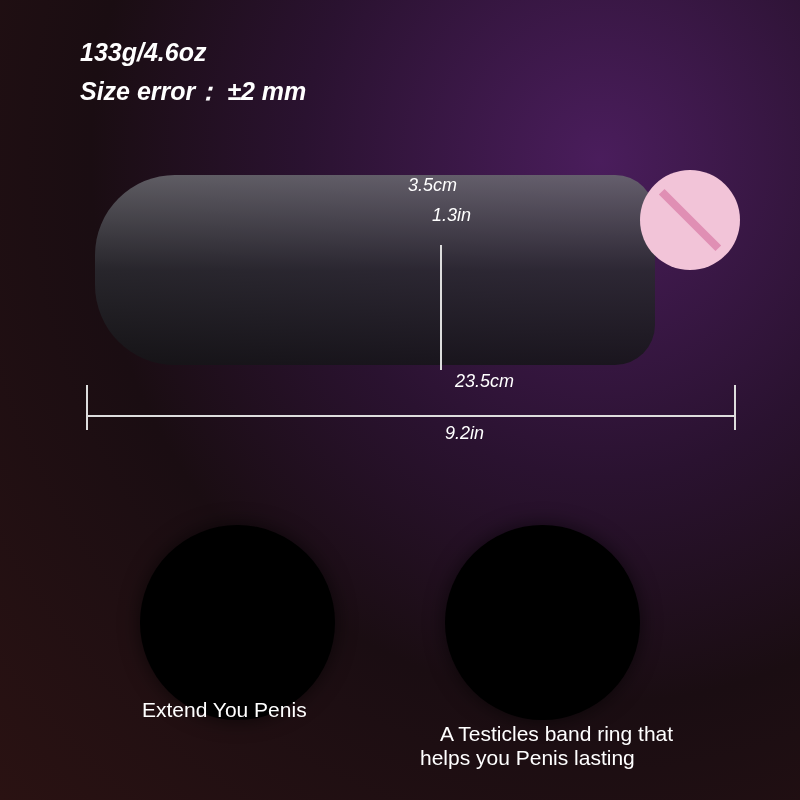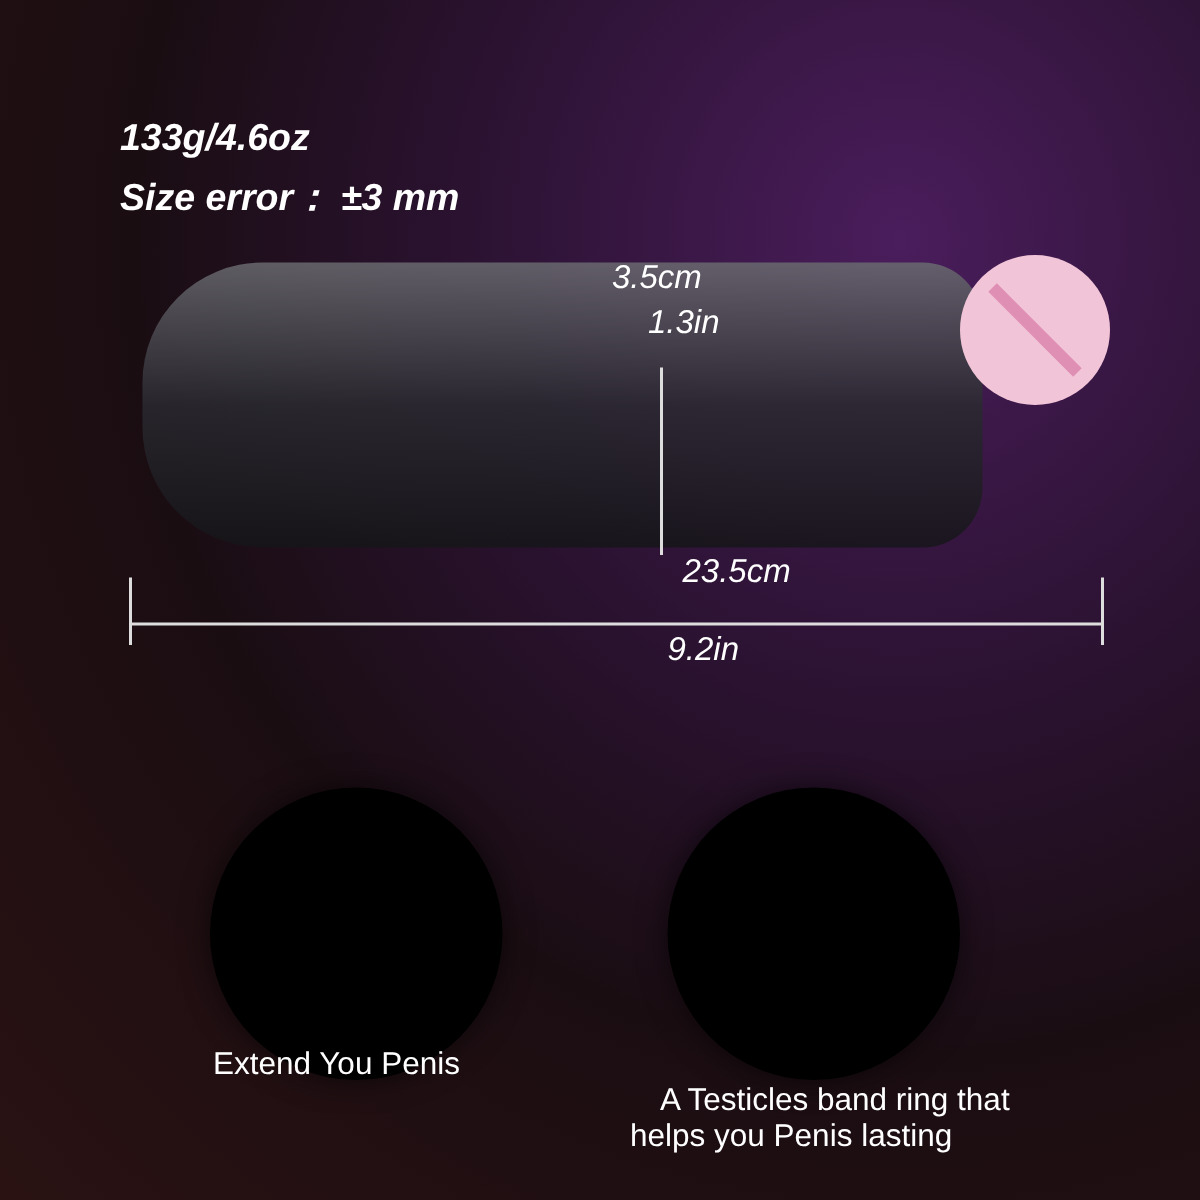--- a/index.html
+++ b/index.html
@@ -1,36 +1,36 @@
 <!DOCTYPE html>
 <html><head>
 <meta charset="utf-8">
 <style>
   html,body{margin:0;padding:0;}
   body{width:800px;height:800px;overflow:hidden;font-family:"Liberation Sans",sans-serif;
     background:radial-gradient(ellipse at 75% 20%, #4a1d5c 0%, #2a1230 35%, #1a0d12 60%, #2a1212 100%);
     position:relative;color:#fff;}
-  .spec{position:absolute;left:80px;font-weight:bold;font-style:italic;font-size:25px;margin-top:40px;}
-  .dim{position:absolute;font-style:italic;font-size:22px;line-height:30px;}
+  .spec{position:absolute;left:80px;font-weight:bold;font-style:italic;font-size:25px;}
+  .dim{position:absolute;font-style:italic;font-size:18px;line-height:30px;}
   .product{position:absolute;left:95px;top:175px;width:560px;height:190px;border-radius:80px 40px 40px 80px;
     background:linear-gradient(180deg,#6a6a70 0%,#2a2a30 50%,#151518 100%);opacity:.85;}
   .censor{position:absolute;left:640px;top:170px;width:100px;height:100px;border-radius:50%;background:#f2c4d8;}
   .censor:after{content:"";position:absolute;left:10px;top:46px;width:80px;height:8px;background:#e08fb4;transform:rotate(45deg);}
   .hline{position:absolute;left:88px;top:415px;width:648px;height:2px;background:#ddd;}
   .tick{position:absolute;top:385px;width:2px;height:45px;background:#ddd;}
   .vline{position:absolute;left:440px;top:245px;width:2px;height:125px;background:#ddd;}
   .circle{position:absolute;top:525px;width:195px;height:195px;border-radius:50%;background:#000;
     box-shadow:0 0 20px rgba(0,0,0,.6);}
   .caption{position:absolute;font-size:21px;color:#fff;}
 </style>
 </head>
 <body>
 
 <div class="spec" style="top:38px">133g/4.6oz</div>
-<div class="spec" style="top:75px">Size error： ±3 mm</div>
+<div class="spec" style="top:75px">Size error： ±2 mm</div>
 
 <div class="product"></div>
 <div class="censor"></div>
 
 <div class="dim" style="left:408px;top:170px">3.5cm</div>
 <div class="dim" style="left:432px;top:200px">1.3in</div>
 <div class="vline"></div>
 
 <div class="tick" style="left:86px"></div>
 <div class="tick" style="left:734px"></div>

